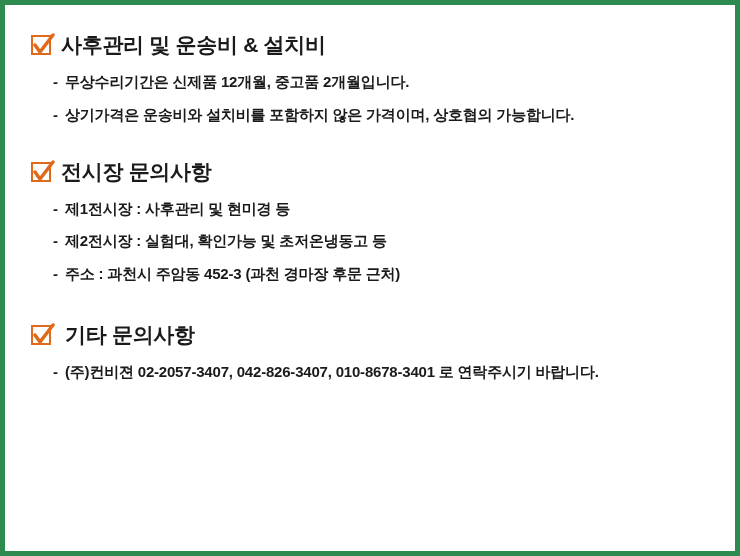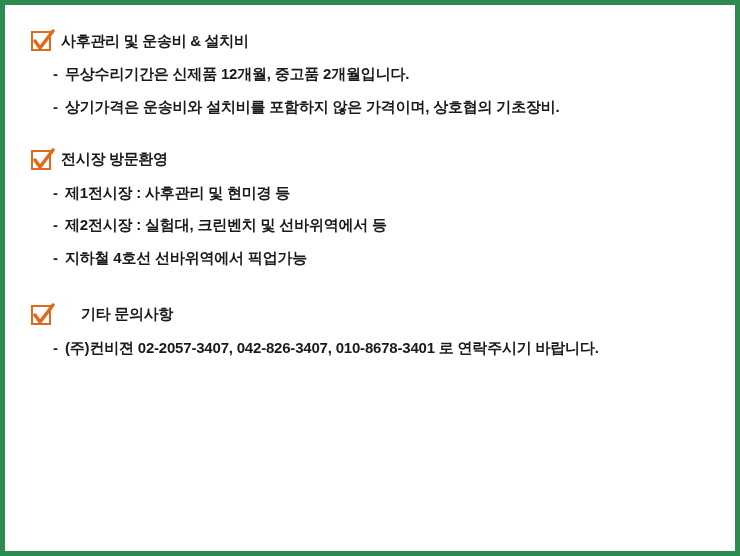--- a/index.html
+++ b/index.html
@@ -37,21 +37,21 @@
     border: 2px solid #e06a1b;
     position: relative;
     flex: 0 0 auto;
   }
   .check-box svg {
     position: absolute;
     left: -1px;
     top: -4px;
   }
   .section-title {
-    font-size: 15px;
+    font-size: 21px;
     font-weight: bold;
     color: #1a1a1a;
     letter-spacing: -0.3px;
   }
   .lines {
     padding-left: 22px;
   }
   .line {
     font-size: 15px;
     color: #1a1a1a;
@@ -61,55 +61,55 @@
     white-space: nowrap;
     font-weight: bold;
   }
   .line .dash {
     display: inline-block;
     width: 12px;
   }
   .sec-1 { margin-top: 2px; }
   .sec-2 { margin-top: 32px; }
   .sec-3 { margin-top: 36px; }
-  .sec-3 .section-head { gap: 30px; }
+  .sec-3 .section-head { gap: 14px; }
 </style>
 </head>
 <body>
 
 <div class="page">
 
   <div class="section sec-1">
     <div class="section-head">
       <span class="check-box">
         <svg width="24" height="26" viewBox="0 0 24 26" aria-hidden="true">
           <path d="M3 12 L8 19 L21 2" fill="none" stroke="#e06a1b" stroke-width="3.5" stroke-linecap="round" stroke-linejoin="round"></path>
         </svg>
       </span>
       <span class="section-title">사후관리 및 운송비 &amp; 설치비</span>
     </div>
     <div class="lines">
       <div class="line"><span class="dash">-</span><span>무상수리기간은 신제품 12개월, 중고품 2개월입니다.</span></div>
-      <div class="line"><span class="dash">-</span><span>상기가격은 운송비와 설치비를 포함하지 않은 가격이며, 상호협의 기초장비.</span></div>
+      <div class="line"><span class="dash">-</span><span>상기가격은 운송비와 설치비를 포함하지 않은 가격이며, 상호협의 가능합니다.</span></div>
     </div>
   </div>
 
   <div class="section sec-2">
     <div class="section-head">
       <span class="check-box">
         <svg width="24" height="26" viewBox="0 0 24 26" aria-hidden="true">
           <path d="M3 12 L8 19 L21 2" fill="none" stroke="#e06a1b" stroke-width="3.5" stroke-linecap="round" stroke-linejoin="round"></path>
         </svg>
       </span>
-      <span class="section-title">전시장 방문환영</span>
+      <span class="section-title">전시장 문의사항</span>
     </div>
     <div class="lines">
       <div class="line"><span class="dash">-</span><span>제1전시장 : 사후관리 및 현미경 등</span></div>
-      <div class="line"><span class="dash">-</span><span>제2전시장 : 실험대, 크린벤치 및 선바위역에서 등</span></div>
-      <div class="line"><span class="dash">-</span><span>지하철 4호선 선바위역에서 픽업가능</span></div>
+      <div class="line"><span class="dash">-</span><span>제2전시장 : 실험대, 확인가능 및 초저온냉동고 등</span></div>
+      <div class="line"><span class="dash">-</span><span>주소 : 과천시 주암동 452-3 (과천 경마장 후문 근처)</span></div>
     </div>
   </div>
 
   <div class="section sec-3">
     <div class="section-head">
       <span class="check-box">
         <svg width="24" height="26" viewBox="0 0 24 26" aria-hidden="true">
           <path d="M3 12 L8 19 L21 2" fill="none" stroke="#e06a1b" stroke-width="3.5" stroke-linecap="round" stroke-linejoin="round"></path>
         </svg>
       </span>

